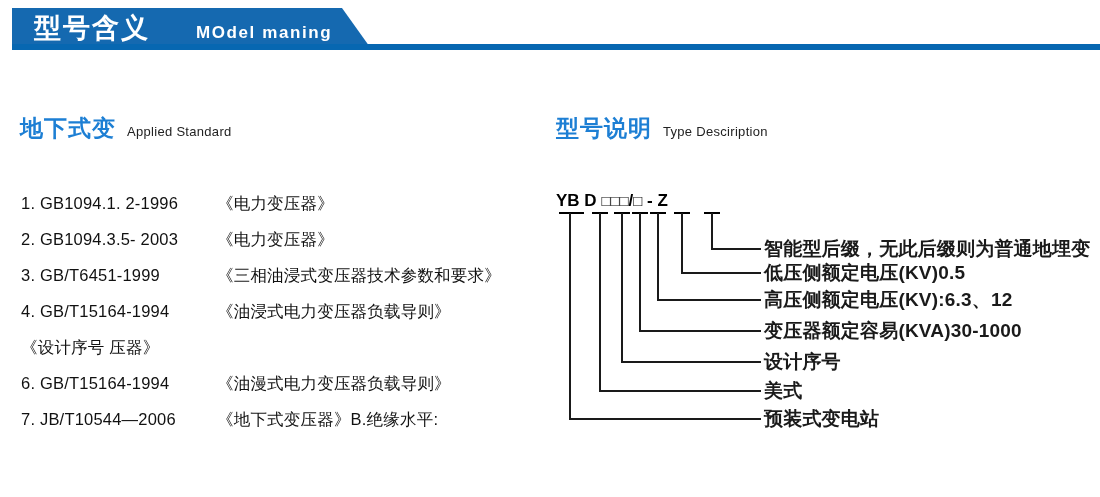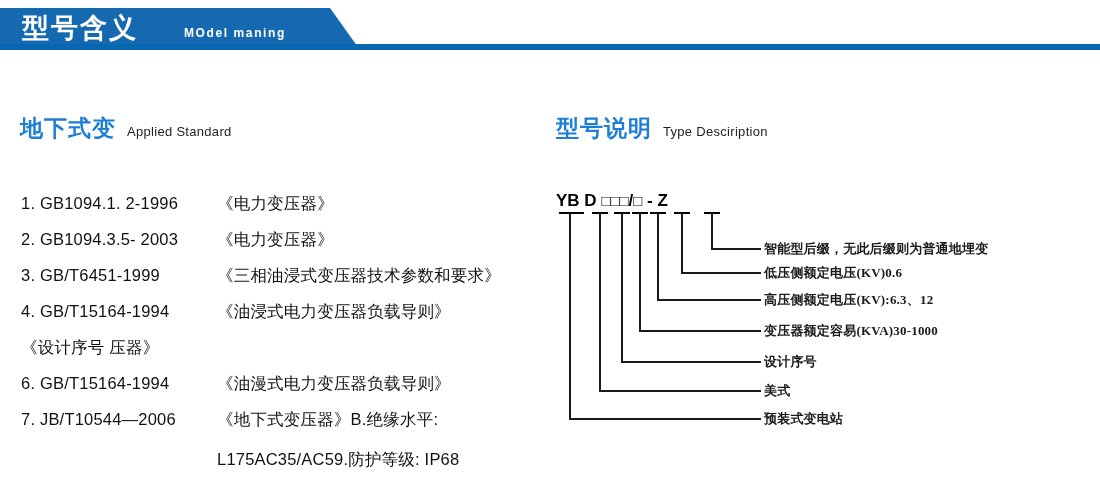--- a/index.html
+++ b/index.html
@@ -11,21 +11,21 @@
     height: 497px;
     background: #ffffff;
     font-family: "Liberation Sans", "DejaVu Sans", sans-serif;
     overflow: hidden;
     position: relative;
   }
 
   
   #header {
     position: absolute;
-    left: 0; top: 0;
+    left: 12px; top: 0;
     width: 876px;
     height: 52px;
   }
   #header-banner {
     position: absolute;
     left: 0; top: 8px;
     width: 360px;
     height: 42px;
     background: #1569b0;
     clip-path: polygon(0 0, 330px 0, 360px 42px, 0 42px);
@@ -44,21 +44,21 @@
     font-size: 27px;
     font-weight: bold;
     color: #ffffff;
     letter-spacing: 2px;
     line-height: 34px;
     white-space: nowrap;
   }
   #header-title-en {
     position: absolute;
     left: 184px; top: 24px;
-    font-size: 12px;
+    font-size: 17px;
     font-weight: bold;
     color: #ffffff;
     letter-spacing: 1.6px;
     line-height: 18px;
     white-space: nowrap;
   }
   #header-rule {
     position: absolute;
     left: 0; top: 44px;
     width: 1100px;
@@ -153,27 +153,26 @@
 
   #leader-svg {
     position: absolute;
     left: 0; top: 0;
     width: 540px;
     height: 250px;
   }
 
   .leader-label {
     position: absolute;
-    font-size: 13px;
+    font-size: 19px;
     font-weight: bold;
     color: #1a1a1a;
     white-space: nowrap;
     letter-spacing: 0.2px;
     line-height: 18px;
-    font-family: Liberation Serif, serif;
   }
 </style>
 </head>
 <body>
 
 <div id="header">
   <div id="header-banner"></div>
   <div id="header-banner-edge"></div>
   <div id="header-title-cn">型号含义</div>
   <div id="header-title-en">MOdel maning</div>
@@ -219,21 +218,20 @@
     <span class="standard-name">《油漫式电力变压器负载导则》</span>
   </div>
 
   <div class="standard-row wrap-row">
     <span class="standard-code"><span>7.</span> <span>JB/T10544—2006</span></span>
     <span class="standard-name">《地下式变压器》B.绝缘水平:</span>
   </div>
 
   <div class="standard-cont">
     <span class="spacer"></span>
-    <span class="standard-name">L175AC35/AC59.防护等级: IP68</span>
   </div>
 
 </div>
 
 <div id="type-diagram">
 
   <div id="code-string">
     <span>YB</span>&nbsp;<span>D</span>&nbsp;<span class="box">□</span><span class="box">□</span><span class="box">□</span><span class="slash">/</span><span class="box">□</span>&nbsp;<span class="dash">-</span>&nbsp;<span>Z</span>
   </div>
 
@@ -261,20 +259,20 @@
 
       <path d="M 66 23 L 66 172 L 205 172"></path>
 
       <path d="M 44 23 L 44 201 L 205 201"></path>
 
       <path d="M 14 23 L 14 229 L 205 229"></path>
     </g>
   </svg>
 
   <div class="leader-label" style="left:208px; top:50px;">智能型后缀，无此后缀则为普通地埋变</div>
-  <div class="leader-label" style="left:208px; top:74px;">低压侧额定电压(KV)0.6</div>
+  <div class="leader-label" style="left:208px; top:74px;">低压侧额定电压(KV)0.5</div>
   <div class="leader-label" style="left:208px; top:101px;">高压侧额定电压(KV):6.3、12</div>
   <div class="leader-label" style="left:208px; top:132px;text-align:right;">变压器额定容易(KVA)30-1000</div>
   <div class="leader-label" style="left:208px; top:163px;">设计序号</div>
   <div class="leader-label" style="left:208px; top:192px;">美式</div>
   <div class="leader-label" style="left:208px; top:220px;">预装式变电站</div>
 
 </div>
 
 </body></html>

